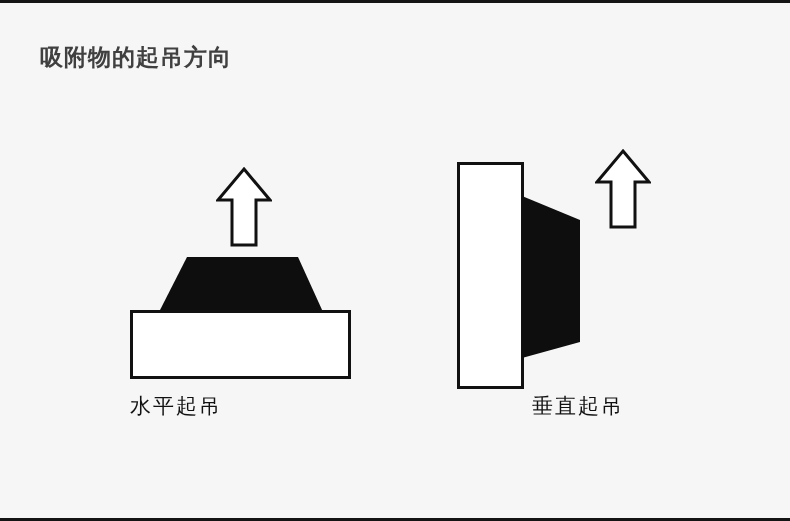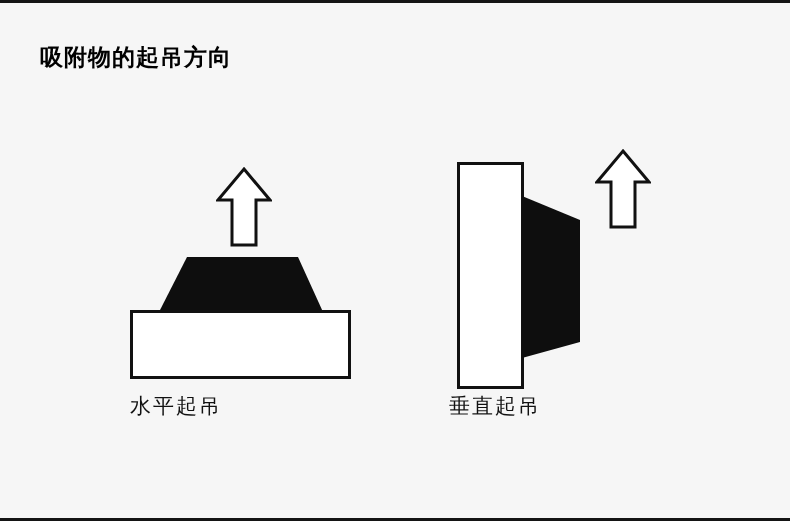--- a/index.html
+++ b/index.html
@@ -27,21 +27,21 @@
   .edge-line.bottom { bottom: 0; }
 
   .title {
     position: absolute;
     left: 40px;
     top: 42px;
     margin: 0;
     font-size: 23px;
     font-weight: 700;
     letter-spacing: 1px;
-    color: #000000;
+    color: #404040;
   }
 
   .abs { position: absolute; }
 
   
   .arrow-left   { left: 216px; top: 166px; width: 56px; height: 82px; }
   .magnet-left  { left: 159px; top: 257px; width: 164px; height: 55px; }
   .plate-left {
     left: 130px; top: 310px; width: 221px; height: 69px;
     box-sizing: border-box;
@@ -59,22 +59,22 @@
   
   .plate-right {
     left: 457px; top: 162px; width: 67px; height: 227px;
     box-sizing: border-box;
     background: #ffffff;
     border: 3px solid #111111;
   }
   .magnet-right { left: 522px; top: 196px; width: 58px; height: 162px; }
   .arrow-right  { left: 595px; top: 148px; width: 56px; height: 82px; }
   .label-right {
-    left: 449px; top: 392px; width: 220px;
-    text-align: left;
+    left: 468px; top: 392px; width: 220px;
+    text-align: center;
     font-size: 21px;
     font-weight: 400;
     letter-spacing: 2px;
   }
 
   svg { display: block; width: 100%; height: 100%; }
 </style>
 </head>
 <body>
 

